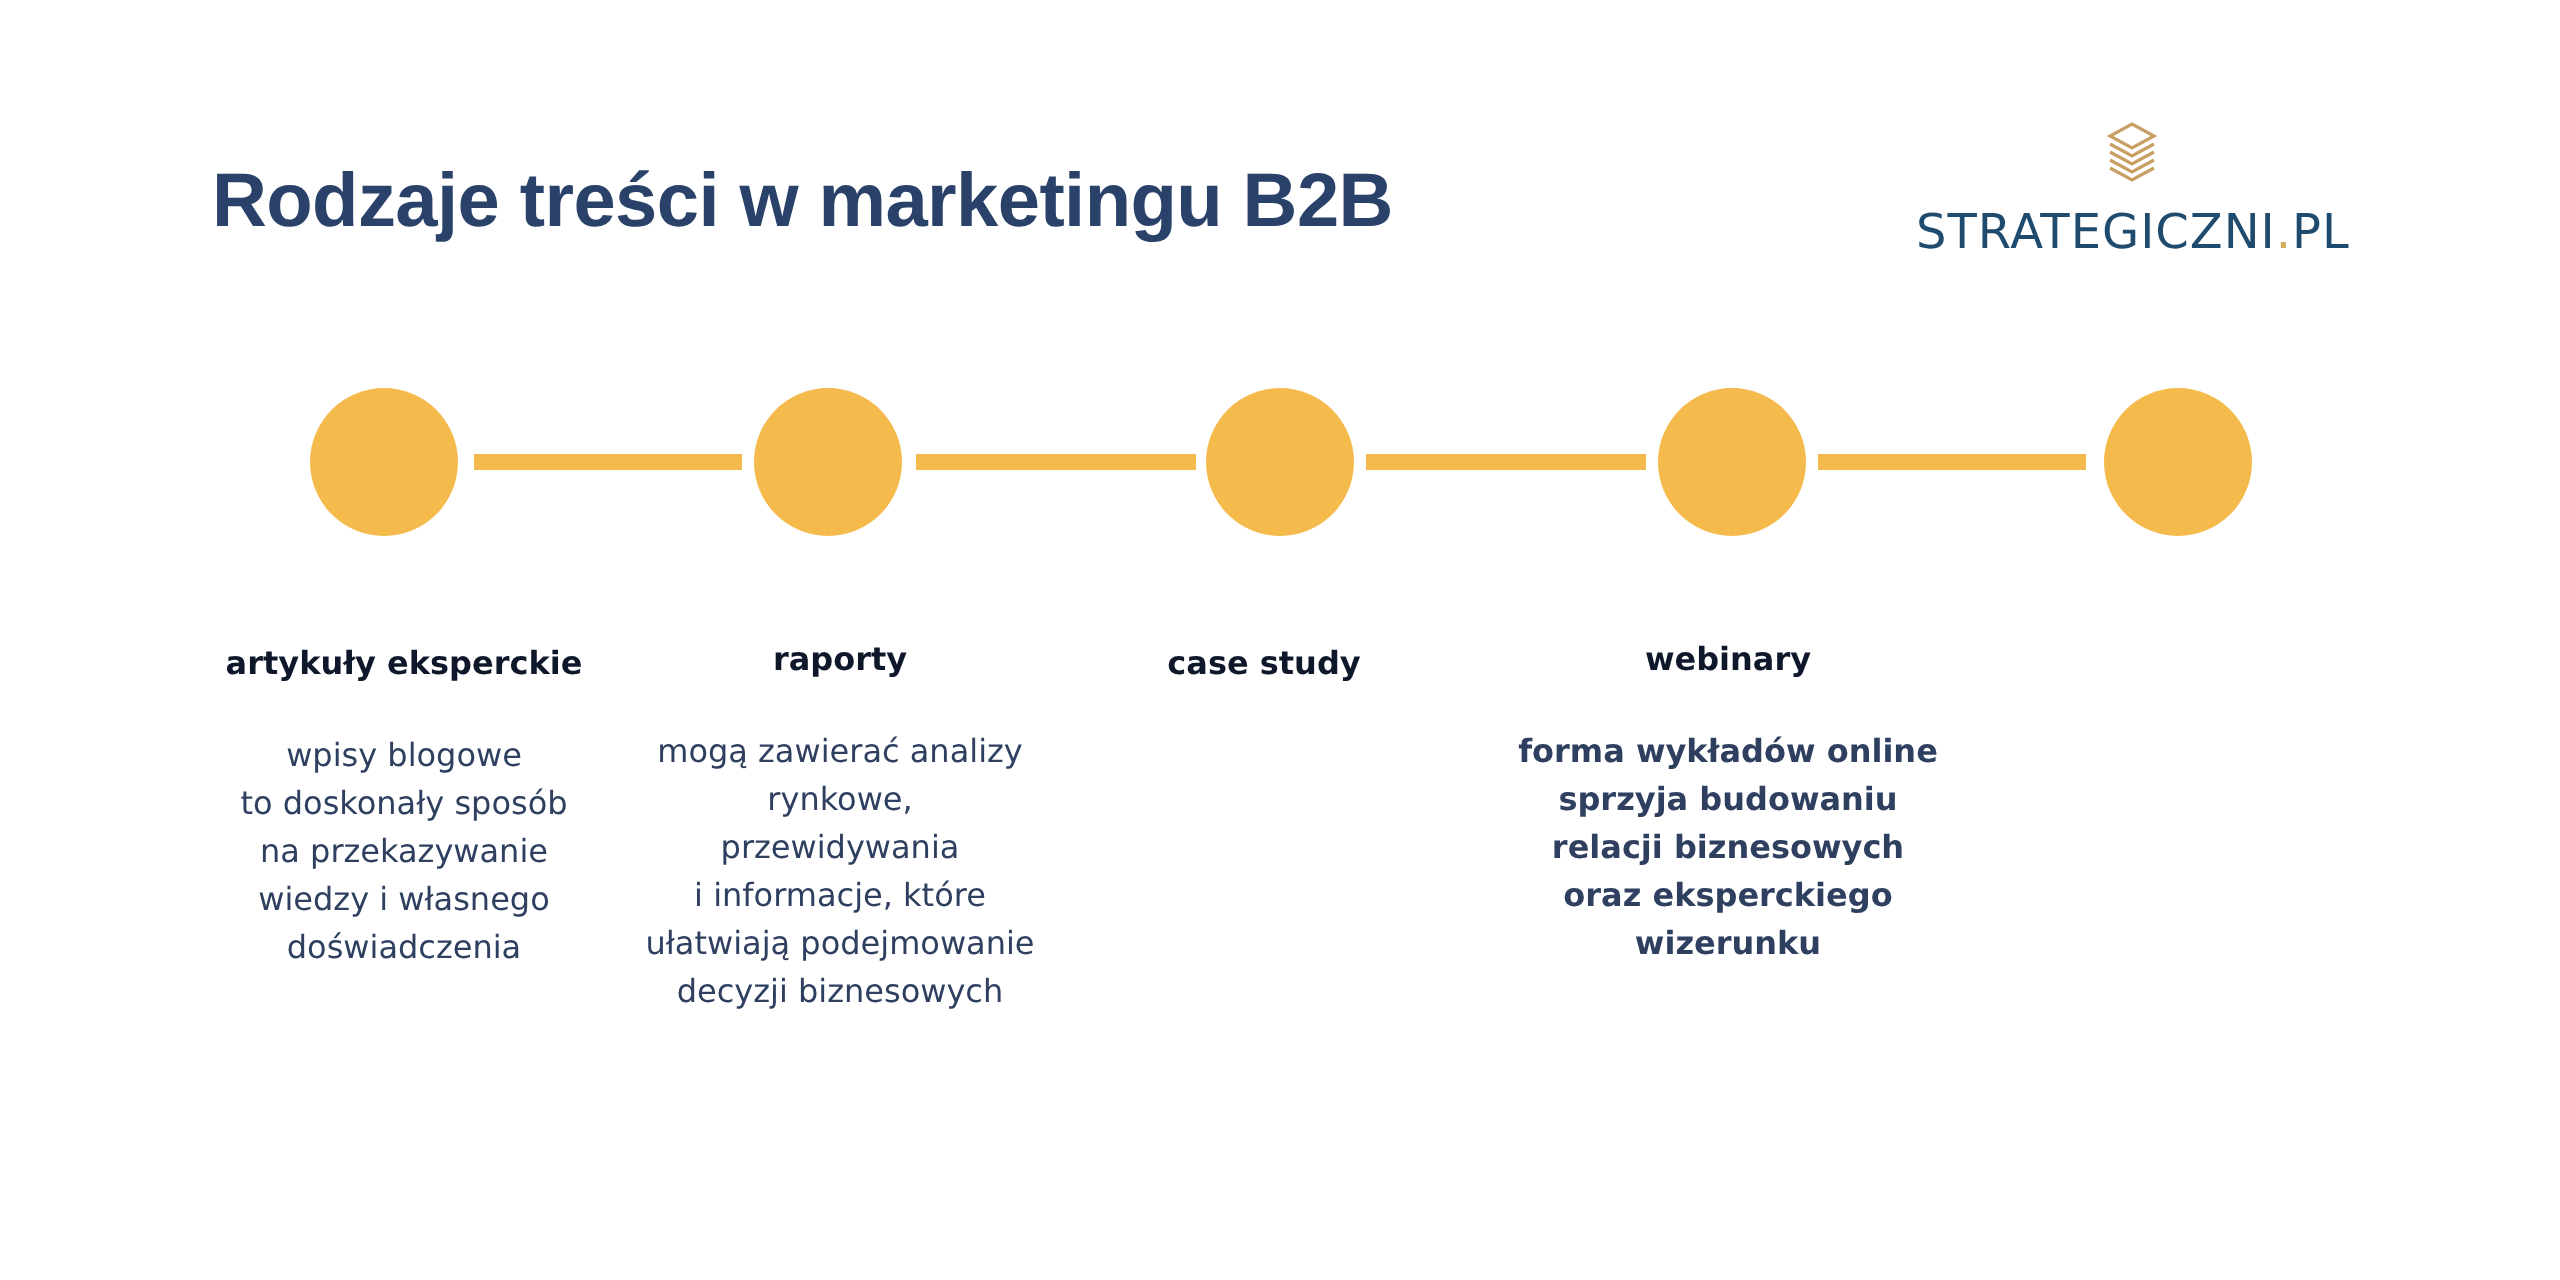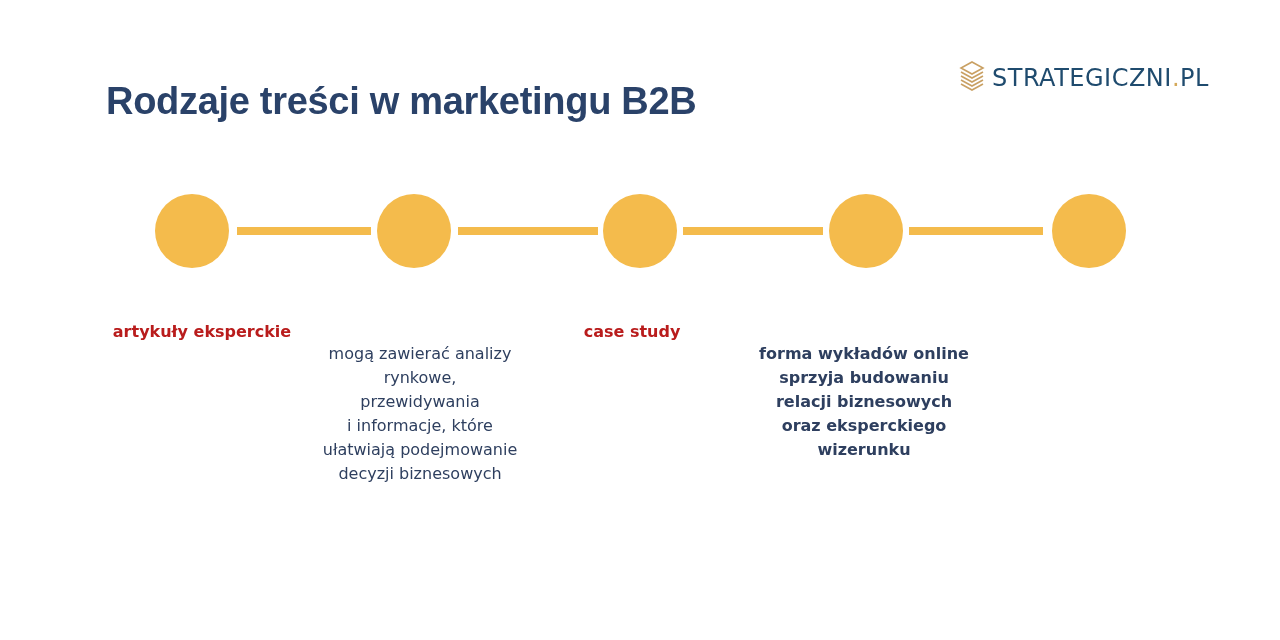--- a/index.html
+++ b/index.html
@@ -1,24 +1,24 @@
 <!DOCTYPE html>
 <html><head>
 <meta charset="utf-8">
 <style>
   html, body { margin:0; padding:0; }
   body { width:1280px; height:640px; background:#ffffff; position:relative; overflow:hidden; font-family:"DejaVu Sans", sans-serif; }
   .title { position:absolute; left:106px; top:80px; margin:0; font-family:"Liberation Sans", sans-serif; font-weight:bold; font-size:38px; color:#2a4269; letter-spacing:-0.3px; }
-  .logo { position:absolute; left:958px; top:60px; display:flex; align-items:center; gap:6px; }
+  .logo { position:absolute; left:958px; top:60px; display:flex; align-items:center; gap:6px;flex-direction:column; }
   .logo-text { font-family:"DejaVu Sans", sans-serif; font-size:24px; color:#1f4b6e; letter-spacing:0.5px; }
   .logo-text .dot { color:#d4a95a; }
   .circle { position:absolute; width:74px; height:74px; border-radius:50%; background:#f4bb4c; top:194px; }
   .line { position:absolute; height:8px; top:227px; background:#f4bb4c; }
   .col { position:absolute; top:320px; width:220px; text-align:center; }
-  .col-title { font-family:"DejaVu Sans", sans-serif; font-weight:bold; font-size:16px; color:#b91c1c; height:24px; line-height:24px; }
+  .col-title { font-family:"DejaVu Sans", sans-serif; font-weight:bold; font-size:16px; color:#0f172a; height:24px; line-height:24px; }
   .col-desc { margin-top:22px; font-size:16px; line-height:24px; color:#2e3f5f; white-space:pre-line; }
 </style>
 </head>
 <body>
 
 <h1 class="title">Rodzaje treści w marketingu B2B</h1>
 
 <div class="logo">
   <span>
     <svg width="28" height="32" viewBox="0 0 28 32" fill="none" stroke="#c9a063" stroke-width="1.6">
@@ -39,33 +39,40 @@
   <div class="line" style="left:458px; width:140px;"></div>
   <div class="circle" style="left:603px;"></div>
   <div class="line" style="left:683px; width:140px;"></div>
   <div class="circle" style="left:829px;"></div>
   <div class="line" style="left:909px; width:134px;"></div>
   <div class="circle" style="left:1052px;"></div>
 </div>
 
 <div class="col" style="left:92px;">
   <div class="col-title">artykuły eksperckie</div>
+  <div class="col-desc">wpisy blogowe
+to doskonały sposób
+na przekazywanie
+wiedzy i własnego
+doświadczenia</div>
 </div>
 <div class="col" style="left:310px;">
+  <div class="col-title" style="margin-top:-2px;">raporty</div>
   <div class="col-desc" style="">mogą zawierać analizy
 rynkowe,
 przewidywania
 i informacje, które
 ułatwiają podejmowanie
 decyzji biznesowych</div>
 </div>
 <div class="col" style="left:522px;">
   <div class="col-title">case study</div>
 </div>
 <div class="col" style="left:754px;">
+  <div class="col-title" style="margin-top:-2px;">webinary</div>
   <div class="col-desc" style="margin-top:22px;font-weight:bold;">forma wykładów online
 sprzyja budowaniu
 relacji biznesowych
 oraz eksperckiego
 wizerunku</div>
 </div>
 <div class="col" style="left:978px;">
 </div>
 
 </body></html>

